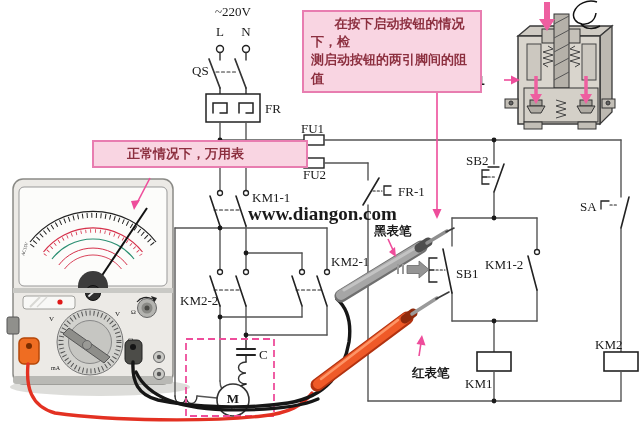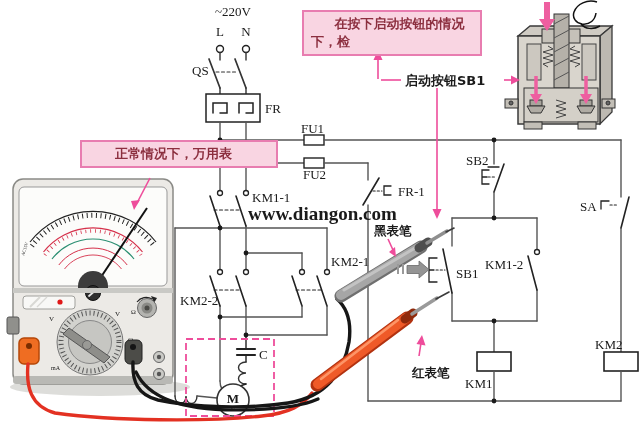--- a/index.html
+++ b/index.html
@@ -344,20 +344,21 @@
     <polygon points="422,335 416.5,344 425.5,345.5" fill="#ee4d9b"></polygon>
 
     <line x1="398" y1="264" x2="398" y2="274" stroke="#9a9a9a" stroke-width="2"></line>
     <line x1="403" y1="264" x2="403" y2="274" stroke="#9a9a9a" stroke-width="2"></line>
     <polygon points="407,265.5 419,265.5 419,261 429,269.5 419,278 419,273.5 407,273.5" fill="#949494" stroke="#6a6a6a" stroke-width="0.8"></polygon>
   </g>
 
   <text x="248" y="220" font-size="19" font-weight="bold" fill="#00a651" font-family="DejaVu Sans, sans-serif">www.diangon.com</text>
 </svg>
 
-<div class="note" style="left:80px;top:140px;width:198px;">
+<div class="note" style="left:92px;top:140px;width:216px;">
   <div class="l1">正常情况下，万用表</div>
 </div>
 <div class="note" style="left:302px;top:10px;width:180px;">
   <div class="l1" style="text-indent:1.8em">在按下启动按钮的情况下，检</div>
+  <div>测启动按钮的两引脚间的阻值</div>
 </div>
 
 </div>
 
 </body></html>

